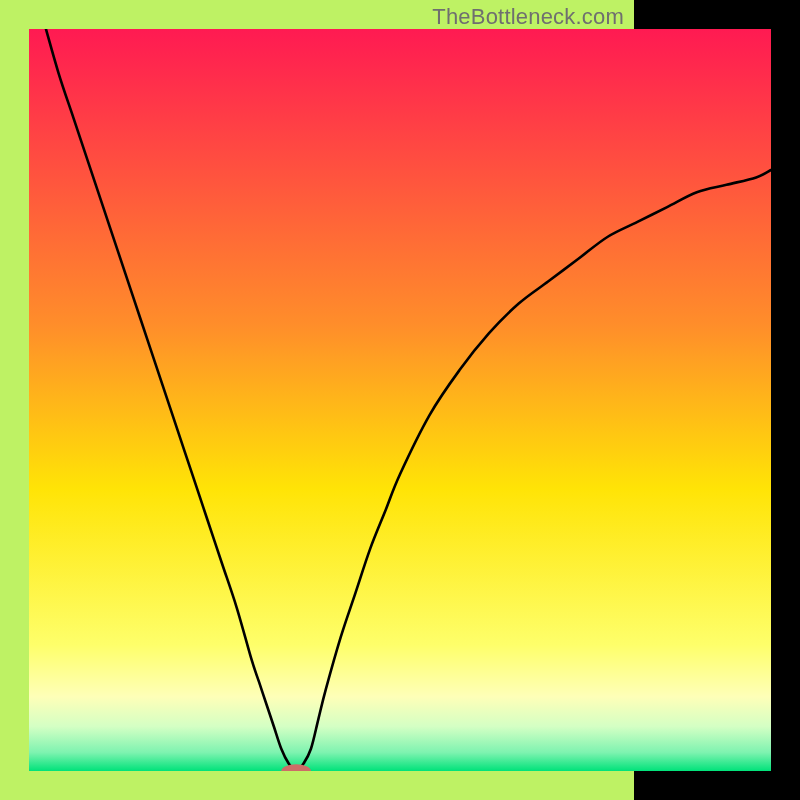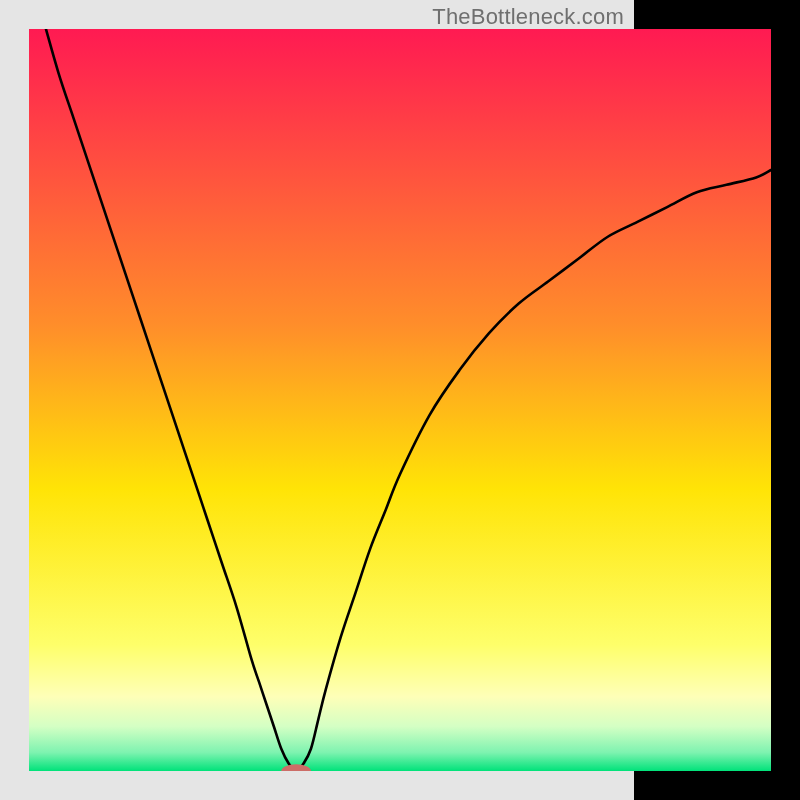--- a/index.html
+++ b/index.html
@@ -8,21 +8,21 @@
     width: 800px;
     height: 800px;
     background: #000;
     overflow: hidden;
     font-family: Arial, Helvetica, sans-serif;
   }
   .outer {
     position: relative;
     width: 634px;
     height: 800px;
-    background: #e5e5e5;
+    background: #bef264;
   }
   .plot-area {
     position: absolute;
     left: 29px;
     top: 29px;
     width: 742px;
     height: 742px;
     overflow: hidden;
   }
   .plot-area svg {

